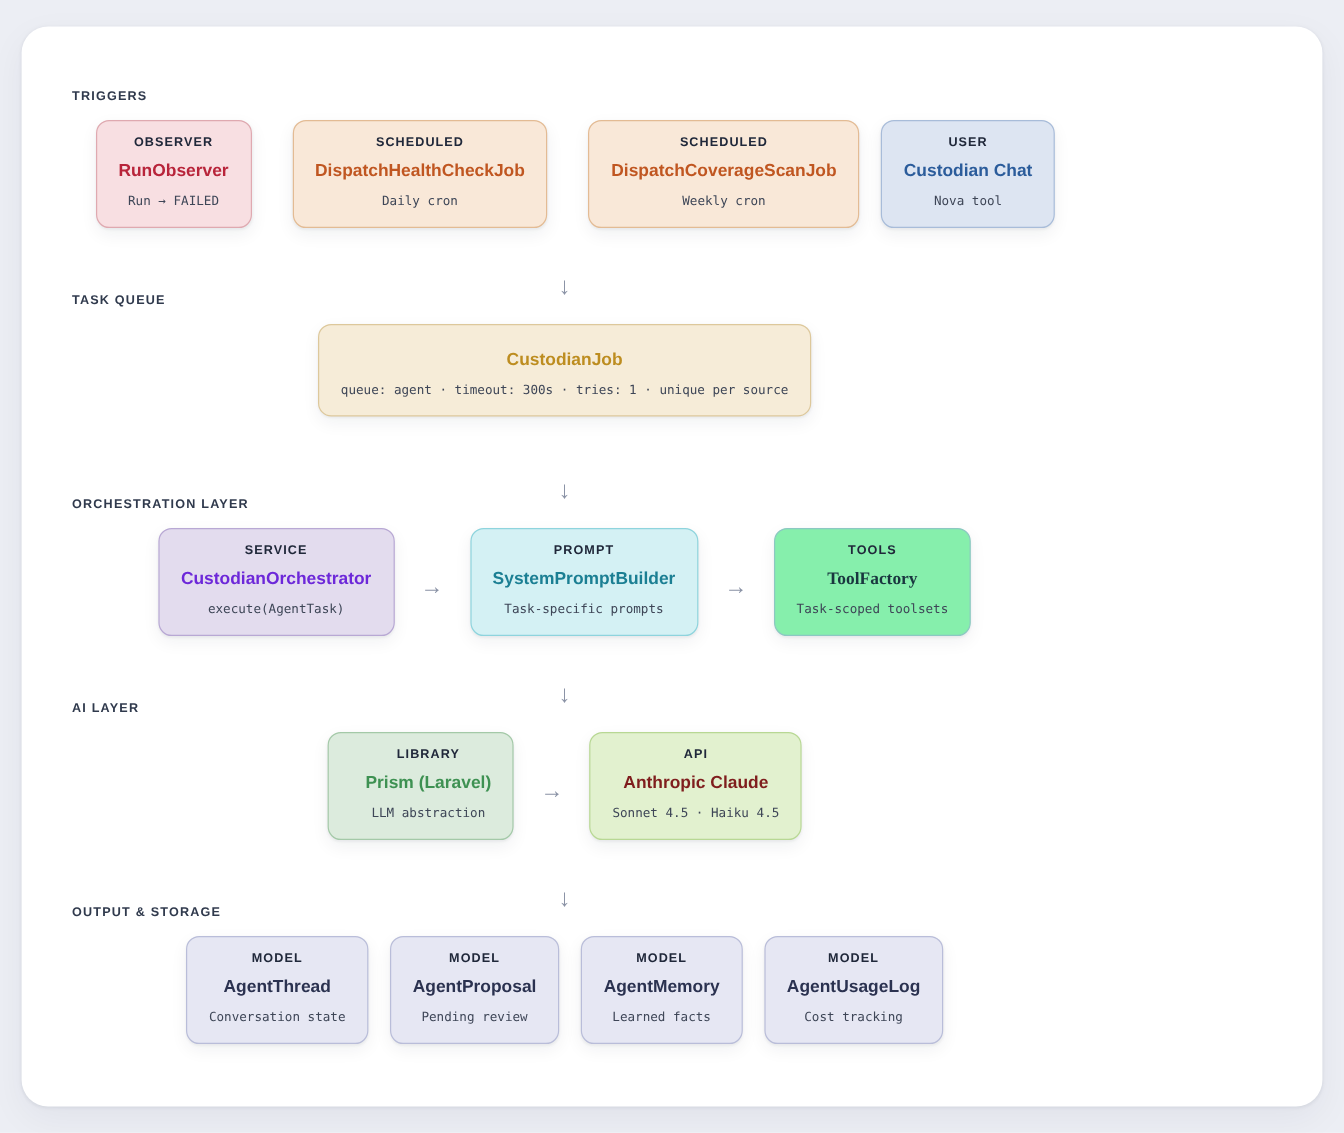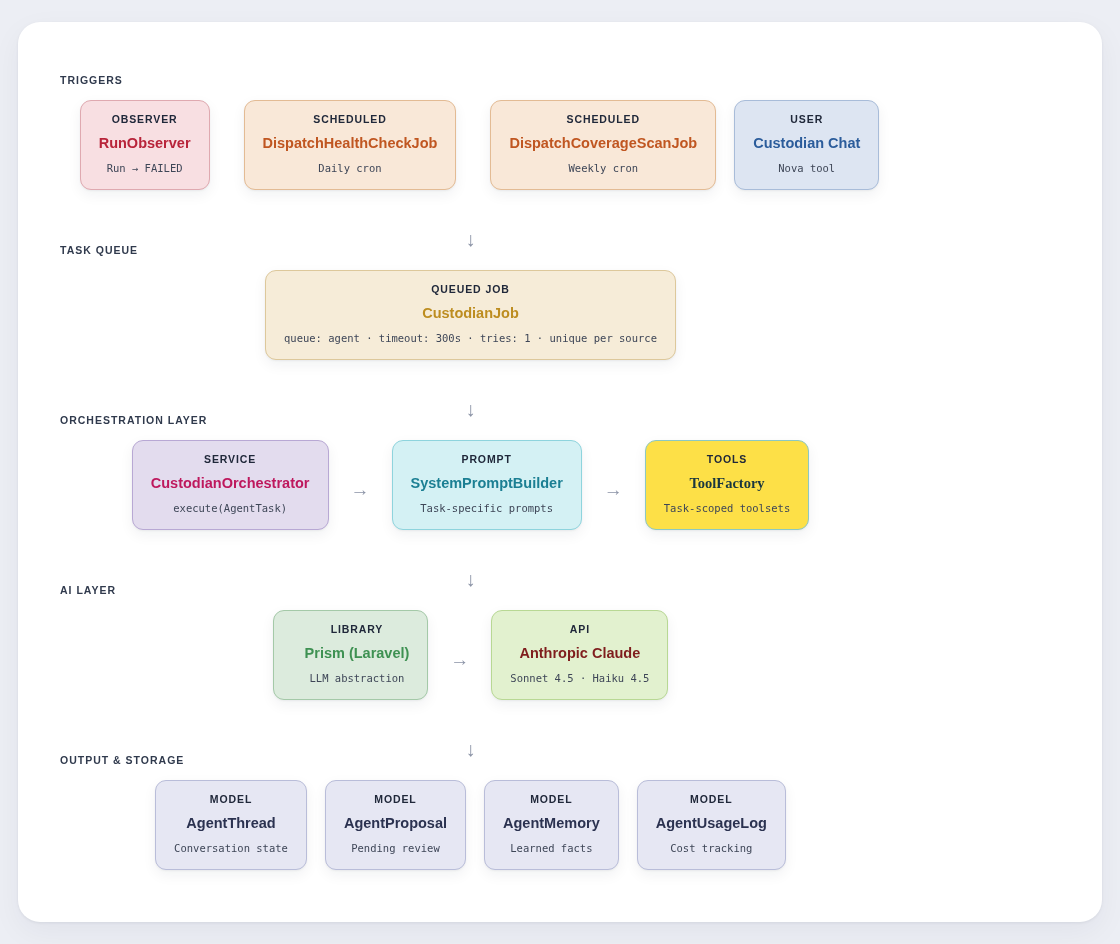--- a/index.html
+++ b/index.html
@@ -96,26 +96,26 @@
   .v-amber  { background: #f9e8d8; border-color: #e3bb94; margin-left: 16px; }
   .v-amber  .name { color: #c05621; }
 
   .v-blue   { background: #dde5f2; border-color: #a8bcd9; }
   .v-blue   .name { color: #2b5c9b; }
 
   .v-cream  { background: #f6ecd8; border-color: #ddc89b; }
   .v-cream  .name { color: #bd8d20; }
 
   .v-purple { background: #e3dcee; border-color: #b8a8d4; }
-  .v-purple .name { color: #be185d; }
+  .v-purple .name { color: #6d28d9; }
 
   .v-cyan   { background: #d4f1f4; border-color: #8ed4dd; }
   .v-cyan   .name { color: #1b7f93; }
 
-  .v-teal   { background: #fde047; border-color: #8cc8c2; }
+  .v-teal   { background: #86efac; border-color: #8cc8c2; }
   .v-teal   .name { color: #19363f; font-family: Liberation Serif, serif; }
 
   .v-green1 { background: #dcebdd; border-color: #a4c9a8; padding-left: 31px; }
   .v-green1 .name { color: #3e9152; }
 
   .v-green2 { background: #e2f1cf; border-color: #b8d894; }
   .v-green2 .name { color: #7f1d1d; }
 
   .v-lav    { background: #e6e7f3; border-color: #b9bdd9; }
   .v-lav    .name { color: #2b3250; }
@@ -189,21 +189,20 @@
         </div>
       </div>
     </div>
 
     <div class="arrow-v" id="arrow-1">↓</div>
 
     <div class="row" id="row-queue">
       <div class="section-label">TASK QUEUE</div>
       <div class="cards">
         <div class="node v-cream">
-          <div class="kind">QUEUED JOB</div>
           <div class="name">CustodianJob</div>
           <div class="meta">queue: agent · timeout: 300s · tries: 1 · unique per source</div>
         </div>
       </div>
     </div>
 
     <div class="arrow-v" id="arrow-2">↓</div>
 
     <div class="row" id="row-orch">
       <div class="section-label">ORCHESTRATION LAYER</div>

